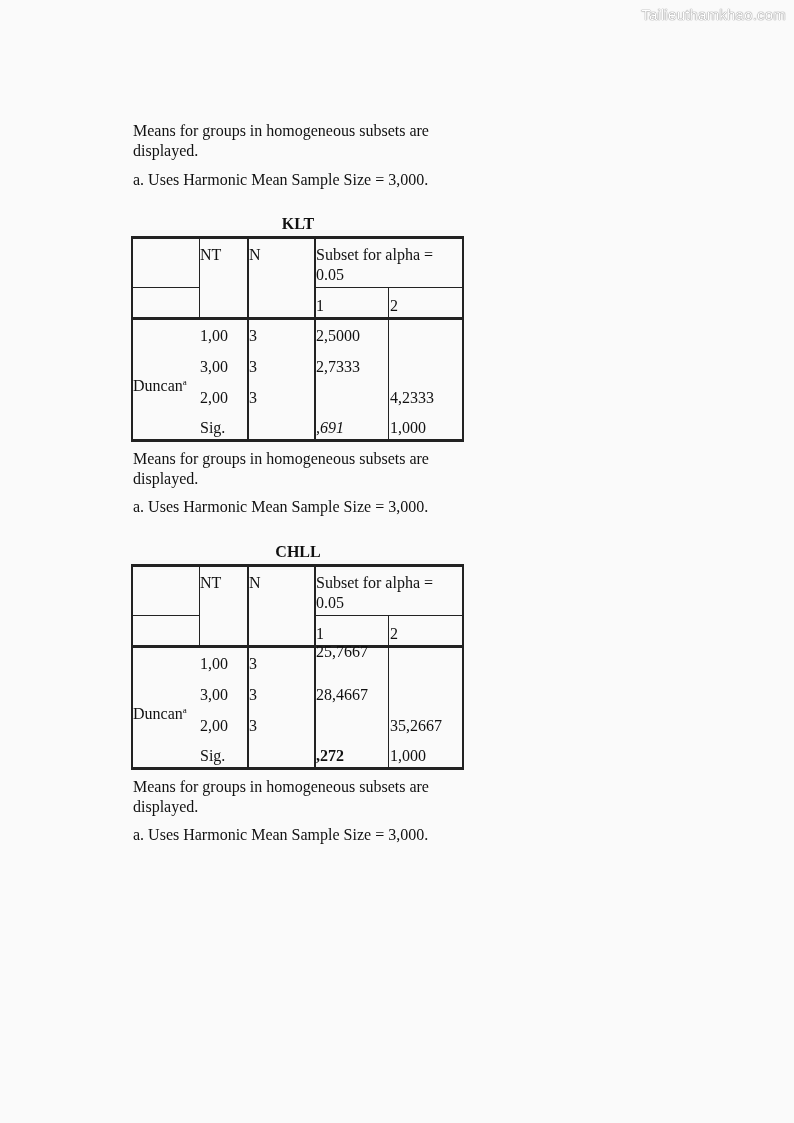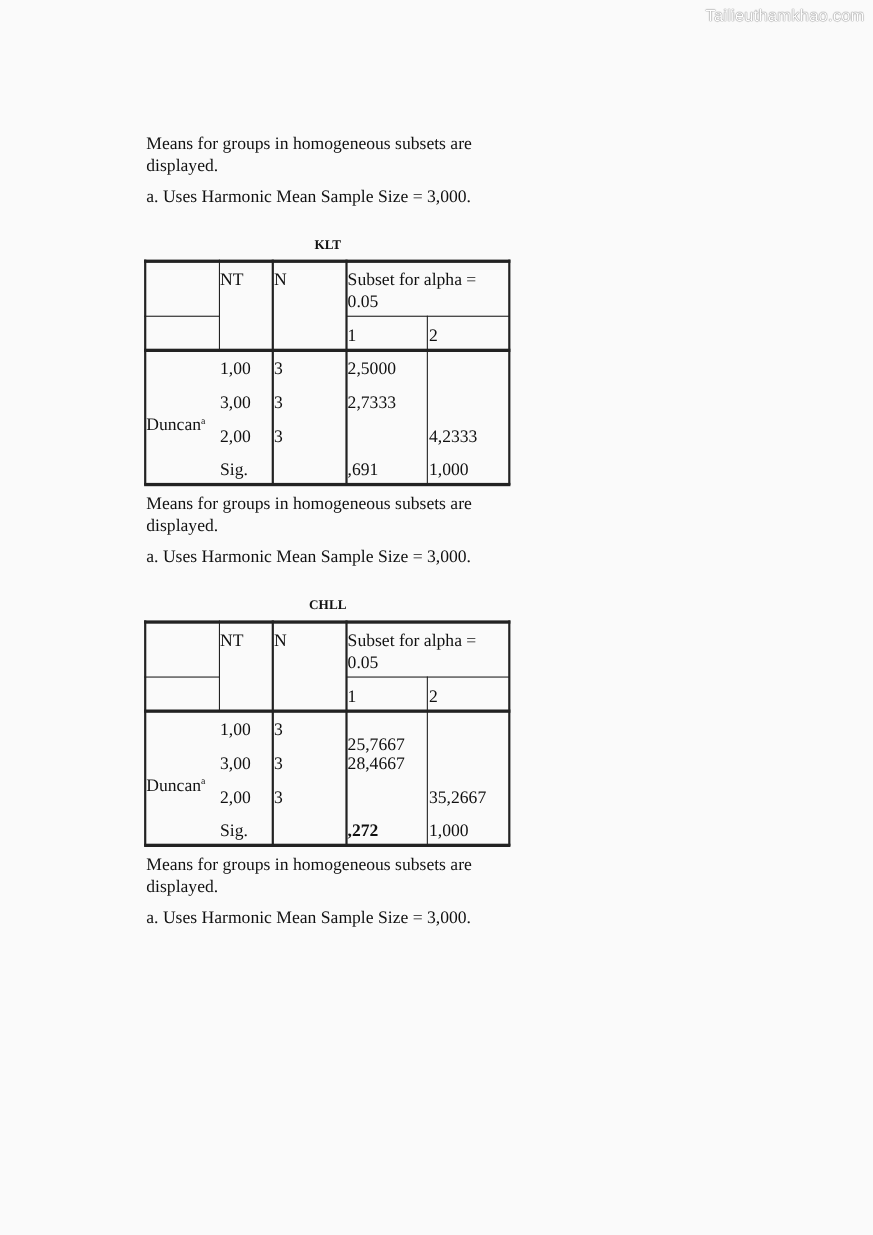--- a/index.html
+++ b/index.html
@@ -17,21 +17,21 @@
     font-size: 15px; color: #fff;
     text-shadow: 0 0 1px #777, 0 0 1px #777;
     letter-spacing: 0.2px;
   }
   .note {
     position: absolute; left: 133px; width: 340px;
     font-size: 16px; line-height: 20px;
   }
   .title {
     position: absolute; left: 132px; width: 332px;
-    text-align: center; font-weight: bold; font-size: 12px;
+    text-align: center; font-weight: bold; font-size: 16px;
   }
   .tbl {
     position: absolute; left: 131px; width: 333px; height: 205px;
   }
   .ln { position: absolute; background: #222; }
   .cell {
     position: absolute; font-size: 16px; line-height: 20px;
     white-space: nowrap;
   }
   sup { font-size: 9px; vertical-align: 6px; }
@@ -92,21 +92,21 @@
   </div>
   <div>
     <div class="cell" style="left:69px;top:152px;">2,00</div>
     <div class="cell" style="left:118px;top:152px;">3</div>
     <div class="cell" style="left:185px;top:152px;"></div>
     <div class="cell" style="left:259px;top:152px;">4,2333</div>
   </div>
   <div>
     <div class="cell" style="left:69px;top:182px;">Sig.</div>
     <div class="cell" style="left:118px;top:182px;"></div>
-    <div class="cell" style="left:185px;top:182px;">,691</div>
+    <div class="cell" style="left:185px;top:182px;font-style:italic;">,691</div>
     <div class="cell" style="left:259px;top:182px;">1,000</div>
   </div>
 </div>
 
 <div class="note" style="top:449px;">
   <div>Means for groups in homogeneous subsets are</div>
   <div>displayed.</div>
 </div>
 <div class="note" style="top:497px;">a. Uses Harmonic Mean Sample Size = 3,000.</div>
 
@@ -129,21 +129,21 @@
   <div class="cell" style="left:185px;top:9px;">Subset for alpha =</div>
   <div class="cell" style="left:185px;top:29px;">0.05</div>
   <div class="cell" style="left:185px;top:60px;">1</div>
   <div class="cell" style="left:259px;top:60px;">2</div>
 
   <div class="cell" style="left:2px;top:136px;"><span>Duncan</span><sup>a</sup></div>
 
   <div>
     <div class="cell" style="left:69px;top:90px;">1,00</div>
     <div class="cell" style="left:118px;top:90px;">3</div>
-    <div class="cell" style="left:185px;top:104px;">25,7667</div>
+    <div class="cell" style="left:185px;top:78px;">25,7667</div>
     <div class="cell" style="left:259px;top:90px;"></div>
   </div>
   <div>
     <div class="cell" style="left:69px;top:121px;">3,00</div>
     <div class="cell" style="left:118px;top:121px;">3</div>
     <div class="cell" style="left:185px;top:121px;">28,4667</div>
     <div class="cell" style="left:259px;top:121px;"></div>
   </div>
   <div>
     <div class="cell" style="left:69px;top:152px;">2,00</div>

